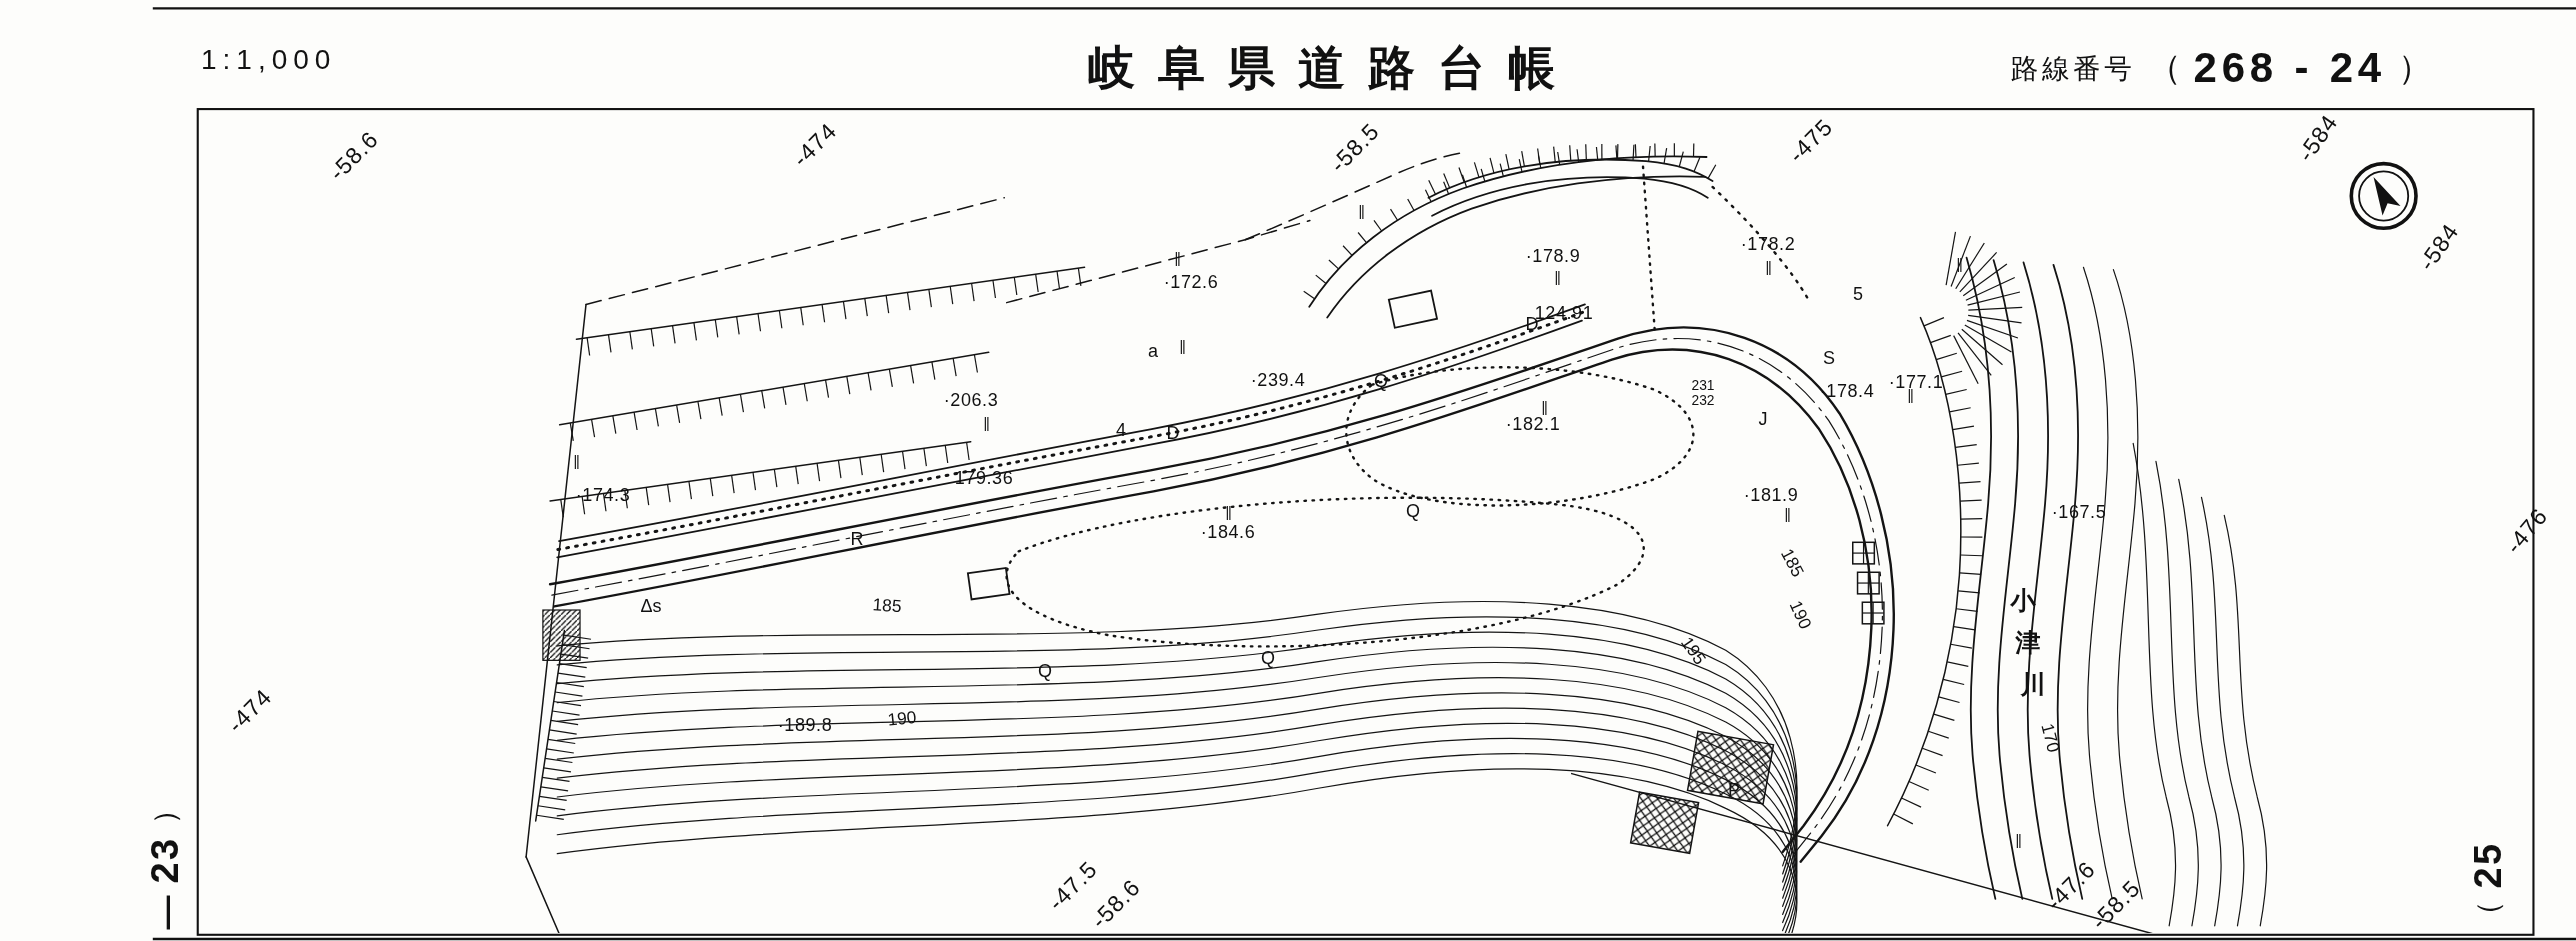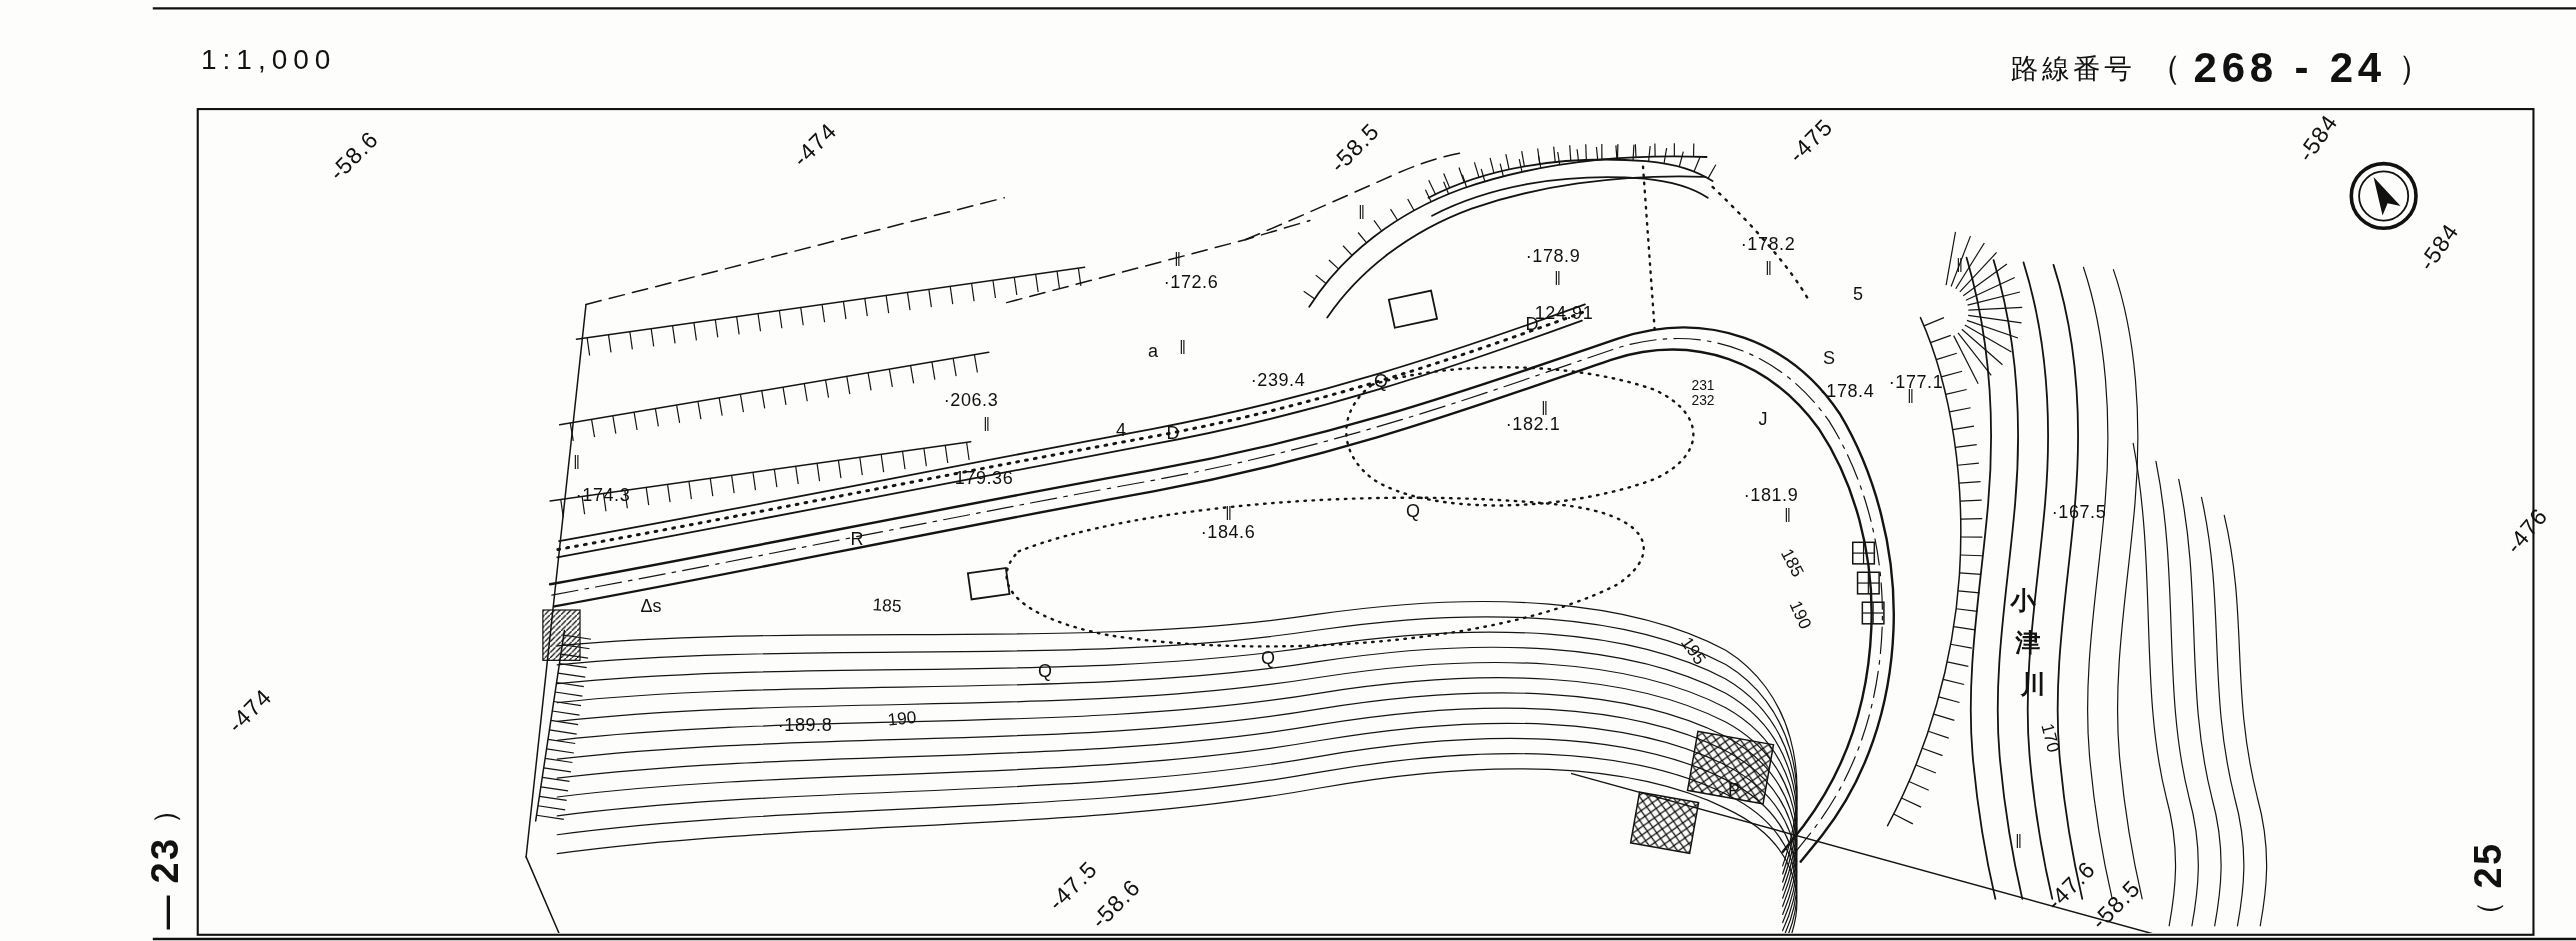--- a/index.html
+++ b/index.html
@@ -33,20 +33,21 @@
   .sheet-dash{font-size:34px;font-weight:bold;}
   .sheet-num{font-size:38px;font-weight:bold;letter-spacing:2.4px;}
   .sheet-paren{font-size:30px;}
 </style>
 </head>
 <body>
 
 <div class="page">
 
   <span class="scale">1:1,000</span>
+  <span class="title">岐阜県道路台帳</span>
   <div class="route">
     <span class="route-label">路線番号</span>
     <span class="route-paren">（</span>
     <span class="route-num">268 - 24</span>
     <span class="route-paren">）</span>
   </div>
 
   <div class="sheet sheet-left">
     <span class="sheet-dash">—</span>
     <span class="sheet-num">23</span>

